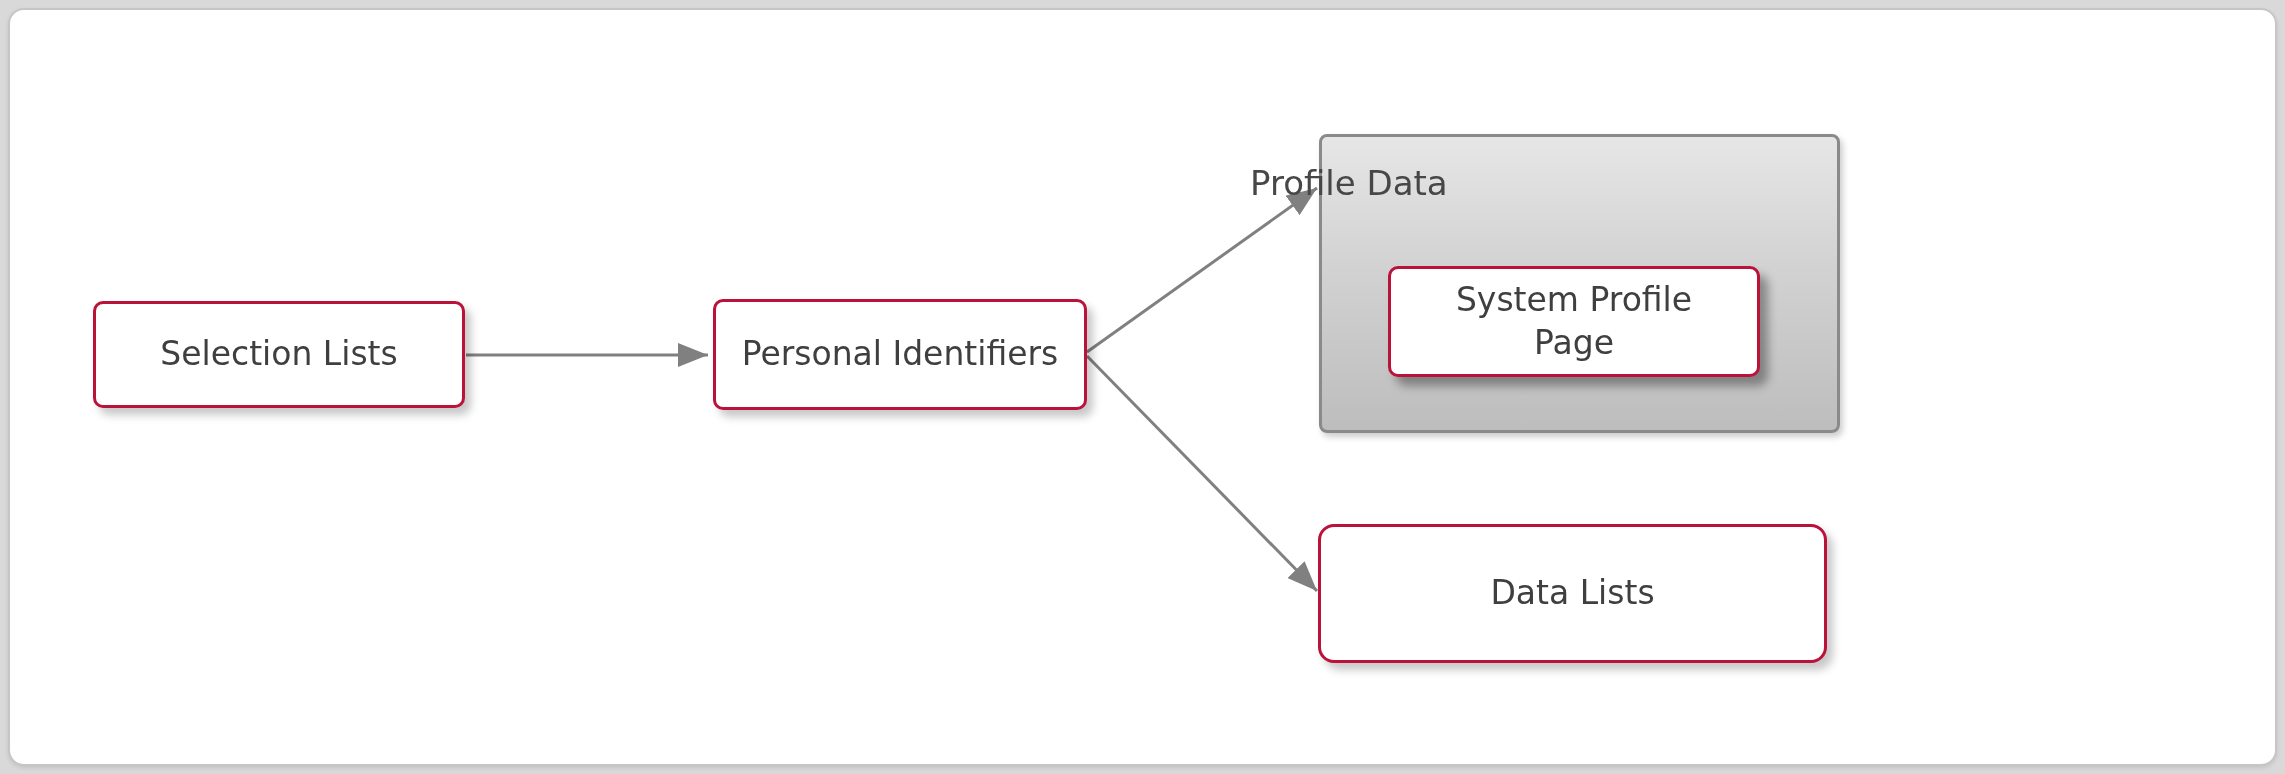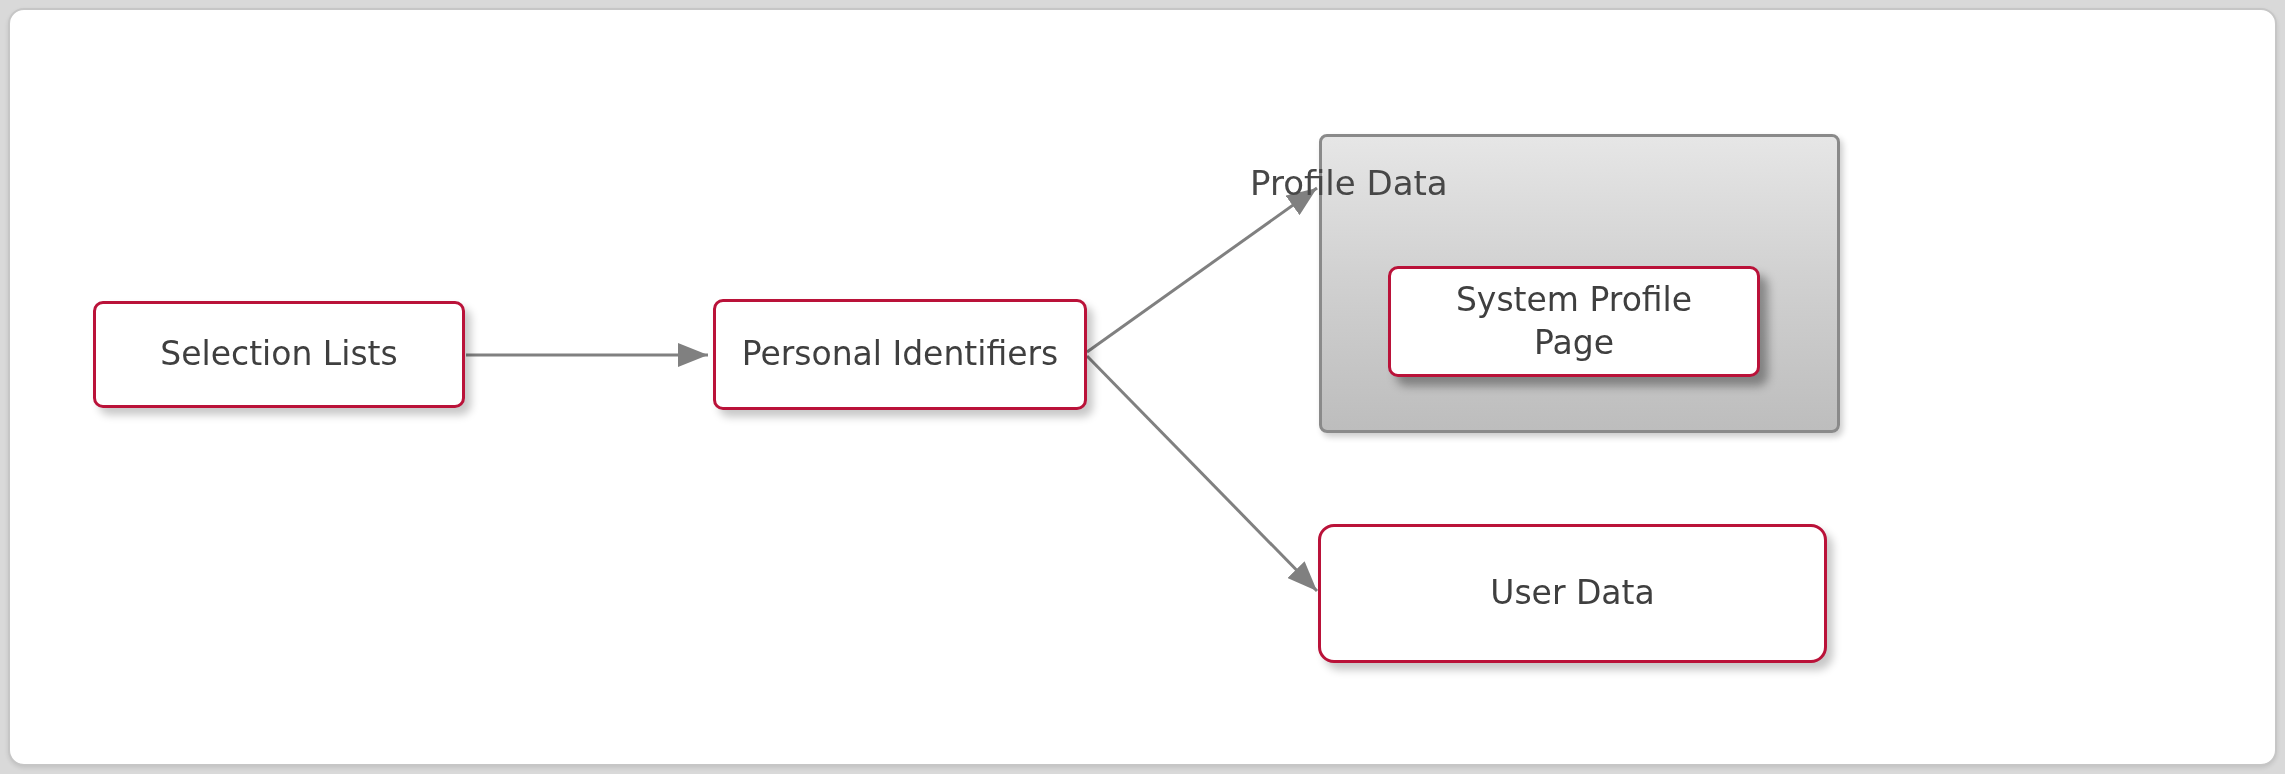--- a/index.html
+++ b/index.html
@@ -98,16 +98,16 @@
   </div>
 
   <div class="container-profile-data">
     <div class="container-label">Profile Data</div>
     <div class="node node-system-profile-page">
       <span>System Profile Page</span>
     </div>
   </div>
 
   <div class="node node-user-lists">
-    <span>User Data</span>
+    <span>Data Lists</span>
   </div>
 
 </div>
 
 </body></html>

